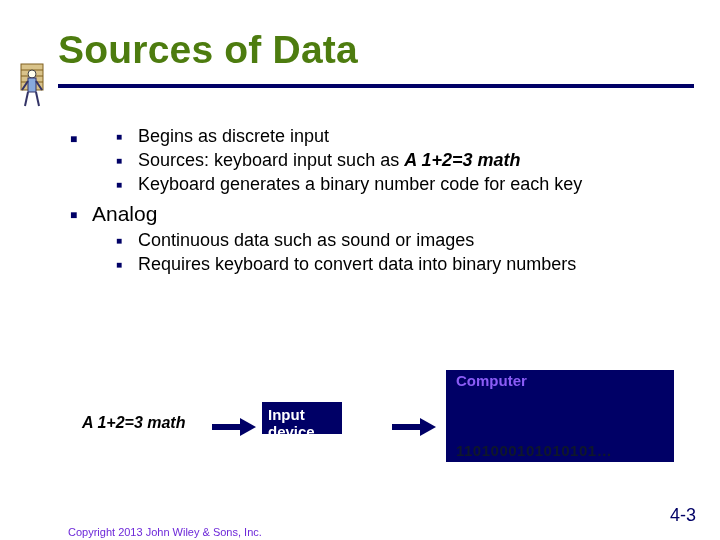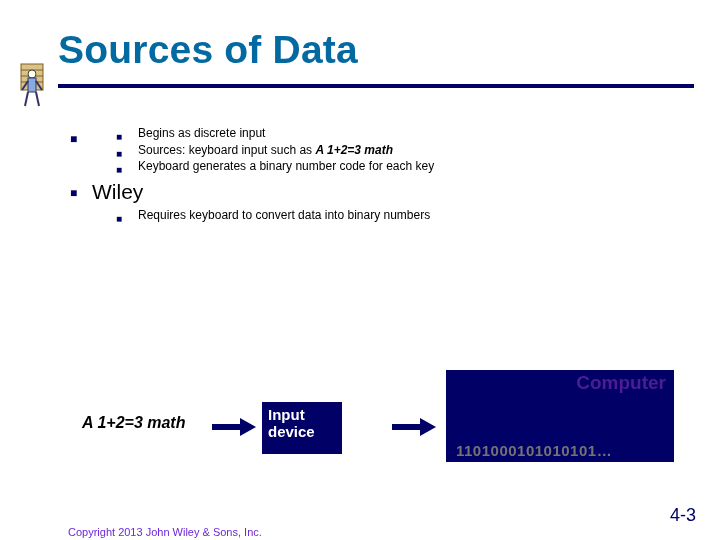--- a/index.html
+++ b/index.html
@@ -3,44 +3,44 @@
 <meta charset="utf-8">
 <style>
   * { margin: 0; padding: 0; box-sizing: border-box; }
   html, body { width: 720px; height: 540px; background: #fff; font-family: Arial, Helvetica, sans-serif; overflow: hidden; }
   .slide { position: relative; width: 720px; height: 540px; }
 
   .decor-icon { position: absolute; left: 15px; top: 60px; width: 34px; height: 50px; }
   .decor-icon svg { width: 100%; height: 100%; }
 
   .title-block { position: absolute; left: 58px; top: 28px; right: 30px; }
-  .title-text { font-size: 39px; font-weight: bold; color: #0369a1; letter-spacing: 0.2px; }
+  .title-text { font-size: 39px; font-weight: bold; color: #4d7c0f; letter-spacing: 0.2px; }
   .title-underline { margin-top: 12px; height: 4px; background: #000066; width: 636px; }
 
   .content { position: absolute; left: 68px; top: 122px; right: 30px; }
 
   ul.lvl1 { list-style: none; }
   ul.lvl1 > li { position: relative; padding-left: 24px; margin-bottom: 4px; font-size: 21px; color: #000; }
   ul.lvl1 > li::before { content: "■"; color: #000066; font-size: 12px; position: absolute; left: 2px; top: 6px; }
 
   ul.lvl2 { list-style: none; margin-top: 4px; margin-bottom: 6px; }
-  ul.lvl2 > li { position: relative; padding-left: 22px; margin-left: 24px; margin-bottom: 2px; font-size: 12px; color: #000; line-height: 1.22; }
+  ul.lvl2 > li { position: relative; padding-left: 22px; margin-left: 24px; margin-bottom: 2px; font-size: 18px; color: #000; line-height: 1.22; }
   ul.lvl2 > li::before { content: "■"; color: #000066; font-size: 10px; position: absolute; left: 0; top: 5px; }
 
   .bold-italic { font-weight: bold; font-style: italic; }
 
   .diagram { position: absolute; left: 82px; top: 380px; width: 600px; height: 100px; }
   .d-left-text { position: absolute; left: 0; top: 34px; font-size: 16px; font-weight: bold; font-style: italic; color: #000; }
   .arrow1 { position: absolute; left: 130px; top: 38px; }
   .arrow2 { position: absolute; left: 310px; top: 38px; }
   .arrow svg { display: block; }
-  .input-device-box { position: absolute; left: 180px; top: 22px; width: 80px; height: 52px; background: #000066; color: #fff; font-size: 15px; font-weight: bold; padding: 4px 6px; line-height: 1.15; }
+  .input-device-box { position: absolute; left: 180px; top: 22px; width: 80px; height: 32px; background: #000066; color: #fff; font-size: 15px; font-weight: bold; padding: 4px 6px; line-height: 1.15; }
   .computer-block { position: absolute; left: 364px; top: -10px; width: 228px; height: 92px; background: #000066; }
-  .computer-label { position: absolute; left: 374px; top: -8px; color: #4c1d95; font-size: 19px; font-weight: bold; width: 210px; text-align: right; }
-  .binary-text { position: absolute; left: 374px; top: 62px; color: #737373; font-size: 15px; font-weight: bold; letter-spacing: 0.5px; }
+  .computer-label { position: absolute; left: 374px; top: -8px; color: #8b5cf6; font-size: 15px; font-weight: bold; width: 210px; text-align: left; }
+  .binary-text { position: absolute; left: 374px; top: 62px; color: #0f172a; font-size: 15px; font-weight: bold; letter-spacing: 0.5px; }
 
   .copyright { position: absolute; left: 68px; bottom: 2px; font-size: 11px; color: #6d28d9; }
   .pagenum { position: absolute; right: 24px; bottom: 14px; font-size: 18px; color: #000066; }
 </style>
 </head>
 <body>
 
 <div class="slide">
 
   <div class="decor-icon">
@@ -68,22 +68,23 @@
       <li>
         <ul class="lvl2">
           <li><span>Begins as discrete input</span></li>
           <li>
             <span>Sources: keyboard input such as </span><span class="bold-italic">A  1+2=3 math</span>
           </li>
           <li><span>Keyboard generates a binary number code for each key</span></li>
         </ul>
       </li>
       <li>
-        <span>Wiley</span>
+        <span>Analog</span>
         <ul class="lvl2">
+          <li><span>Continuous data such as sound or images</span></li>
           <li><span>Requires keyboard to convert data into binary numbers</span></li>
         </ul>
       </li>
     </ul>
   </div>
 
   <div class="diagram">
     <div class="d-left-text">A 1+2=3 math</div>
 
     <div class="arrow arrow1">

